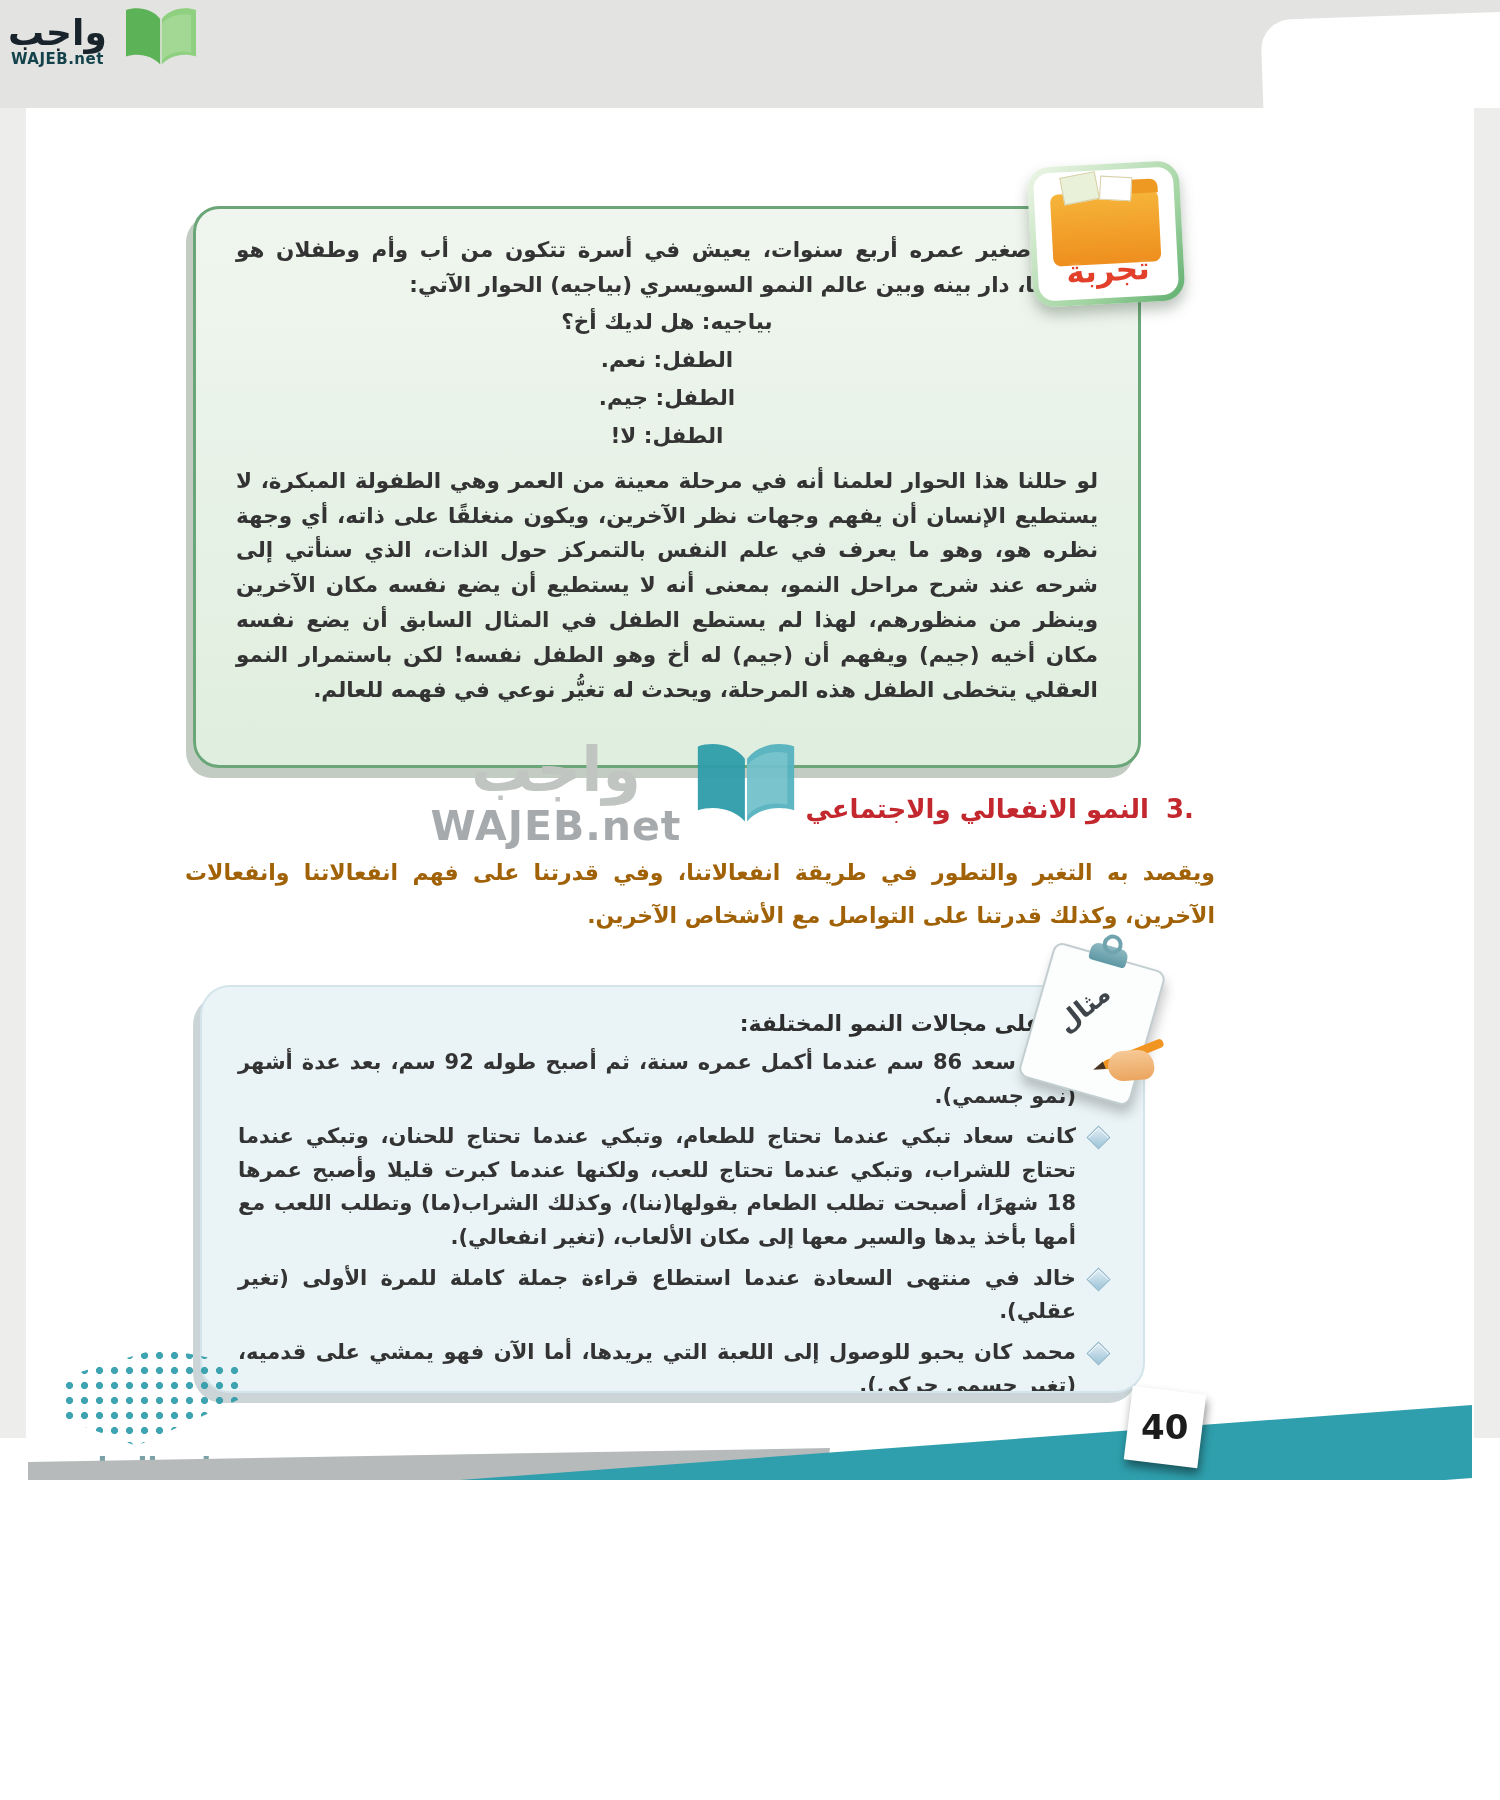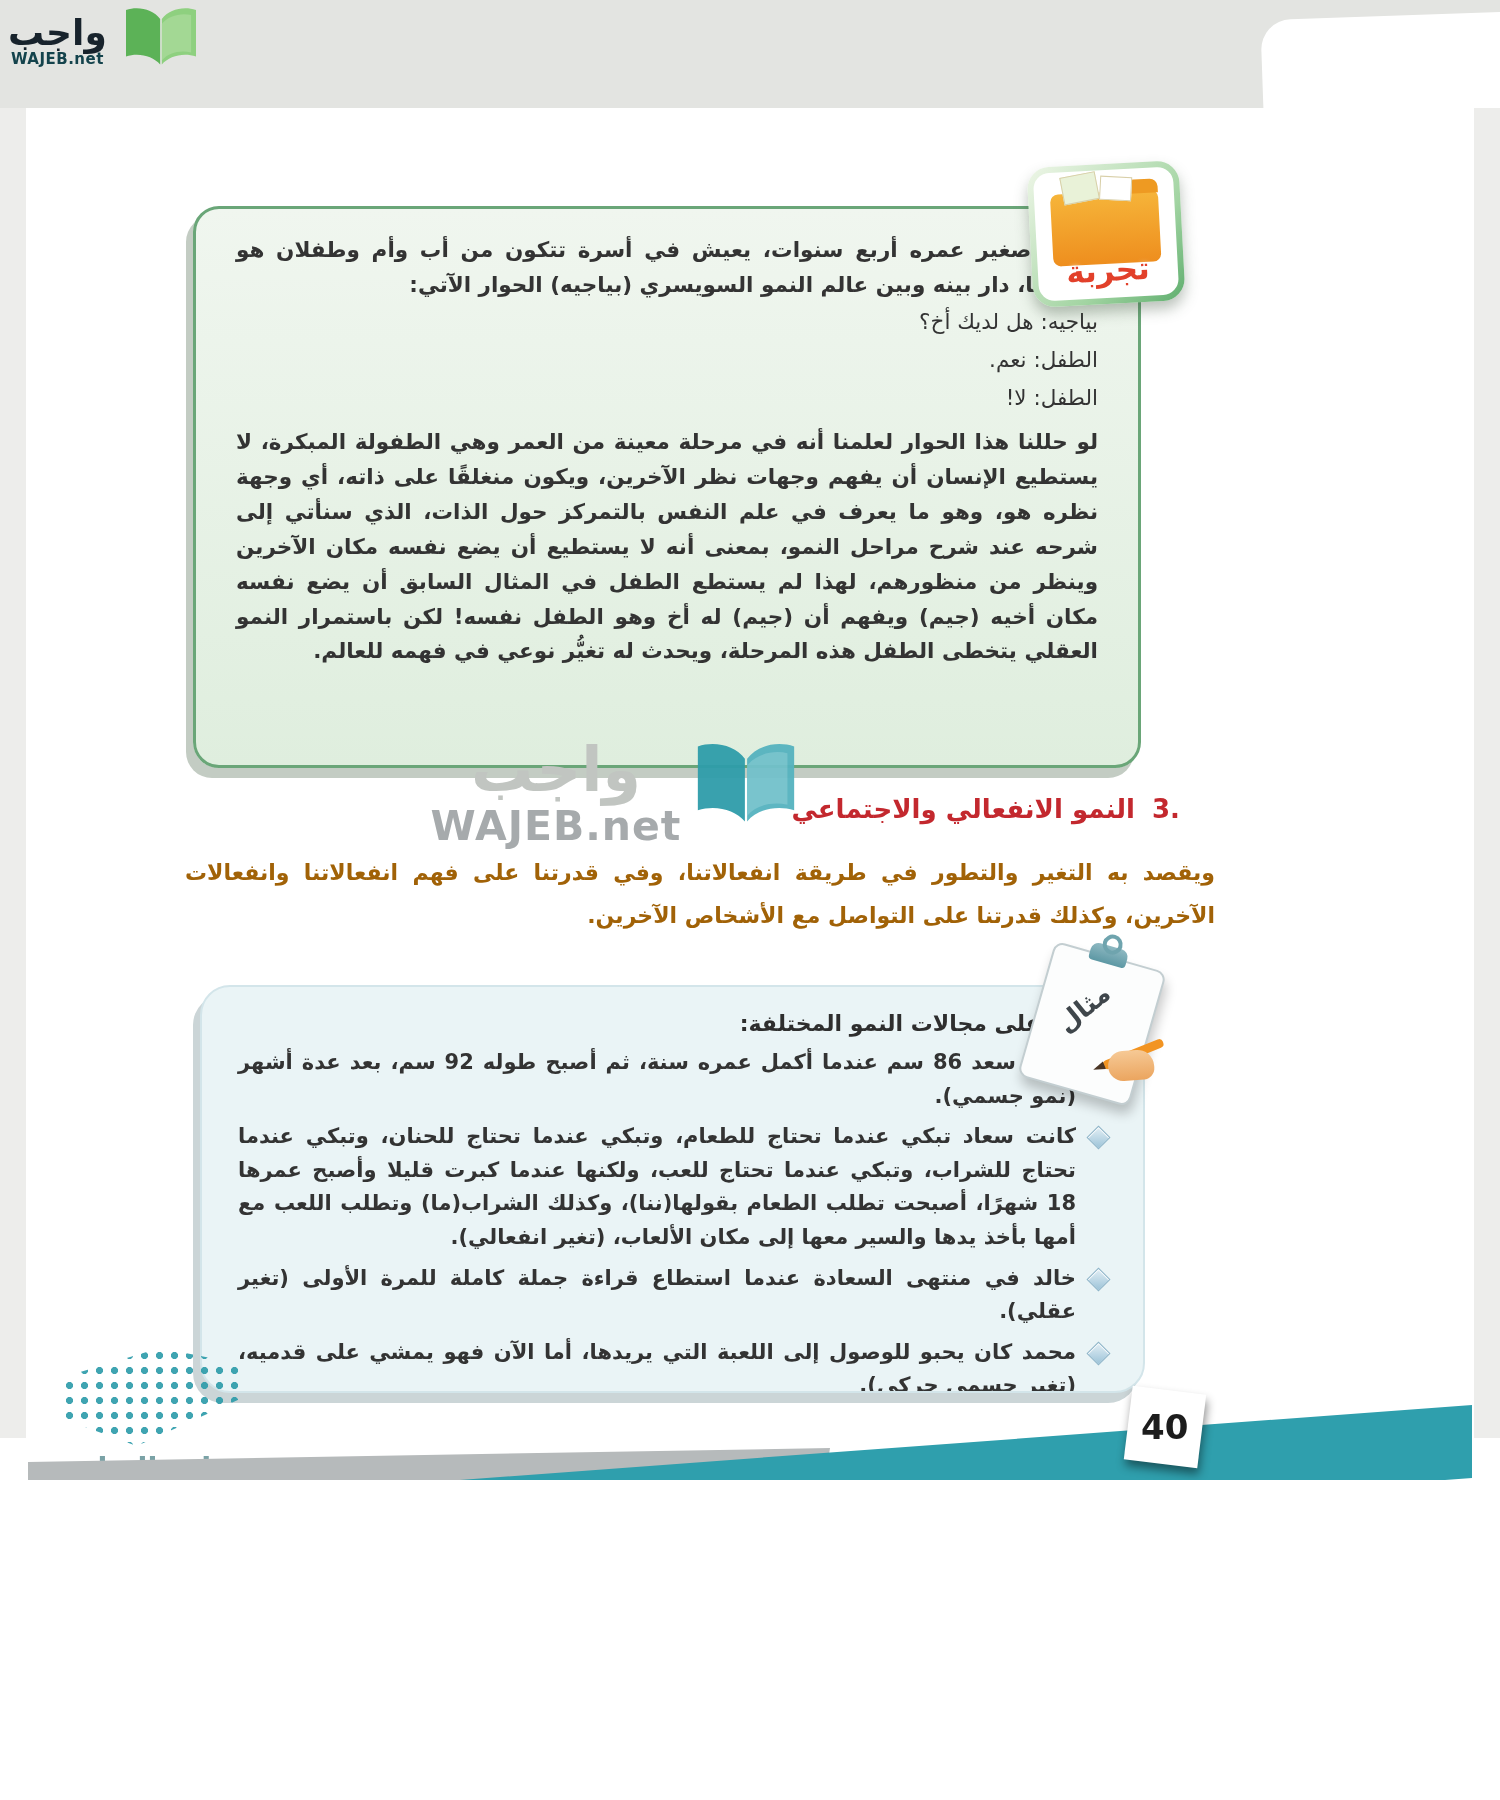--- a/index.html
+++ b/index.html
@@ -18,41 +18,41 @@
   .logo{position:absolute;top:6px;left:8px;display:flex;align-items:center;gap:12px;z-index:4;}
   .logo-text{text-align:center;line-height:1.05;}
   .logo-ar{font-size:36px;font-weight:bold;color:#18232c;}
   .logo-en{font-size:15px;font-weight:bold;color:#14434c;letter-spacing:.5px;}
   
   .exp-box{position:absolute;top:206px;left:193px;width:948px;height:562px;box-sizing:border-box;
     background:linear-gradient(180deg,#f0f6ef,#dfeede);border:3px solid #6aa678;border-radius:26px;
     box-shadow:-7px 10px 0 #c3ccc3;padding:24px 40px;direction:rtl;z-index:2;overflow:hidden;}
   .exp-intro,.exp-analysis{font-size:21.5px;font-weight:bold;line-height:1.62;text-align:justify;margin:0;color:#333;}
   .exp-analysis{margin-top:8px;}
-  .exp-line{font-size:21.5px;font-weight:normal;line-height:1.78;color:#333;}
+  .exp-line{font-size:21.5px;font-weight:bold;line-height:1.78;color:#333;text-align:center;}
   
   .badge-exp{position:absolute;left:1030px;top:164px;width:152px;height:140px;z-index:6;transform:rotate(-3deg);}
   .badge-exp-frame{width:100%;height:100%;box-sizing:border-box;border-radius:22px;padding:6px;
     background:linear-gradient(135deg,#eef6e7,#a2d4a2 65%,#5fae6e);box-shadow:0 8px 14px rgba(60,80,60,.35);}
   .badge-exp-inner{width:100%;height:100%;background:#fff;border-radius:16px;position:relative;overflow:hidden;}
   .folder{position:absolute;top:22px;left:16px;width:108px;height:72px;
     background:linear-gradient(180deg,#f6b53a,#ee8e1e);border-radius:8px;}
   .folder:before{content:"";position:absolute;top:-11px;right:0;width:52px;height:14px;background:#ee9a22;border-radius:8px 8px 0 0;}
   .paper{position:absolute;border:1px solid #d8cfa8;}
   .p1{width:34px;height:26px;top:-19px;left:12px;transform:rotate(-8deg);background:#e9f2d8;}
   .p2{width:30px;height:22px;top:-15px;left:50px;transform:rotate(6deg);background:#fff;}
   .badge-exp-label{position:absolute;bottom:10px;left:0;width:100%;text-align:center;font-size:31px;font-weight:bold;
     color:#e2402a;text-shadow:0 0 4px #fff,0 0 6px #fff;}
   
   .wm{position:absolute;top:736px;left:428px;width:256px;text-align:center;z-index:5;line-height:1.1;}
   .wm-ar{font-size:62px;font-weight:bold;color:#c1c5c1;}
   .wm-en{font-size:41px;font-weight:bold;color:#a6aaac;letter-spacing:1px;}
   .wm-book{position:absolute;top:740px;left:690px;z-index:5;opacity:.95;}
   
-  .sec-head{position:absolute;top:794px;right:320px;margin:0;font-size:26px;font-weight:bold;color:#c3282e;direction:rtl;z-index:3;}
+  .sec-head{position:absolute;top:794px;right:306px;margin:0;font-size:26px;font-weight:bold;color:#c3282e;direction:rtl;z-index:3;}
   .sec-head .num{padding-left:8px;}
   .sec-body{position:absolute;top:852px;left:185px;width:1030px;margin:0;font-size:22px;font-weight:bold;
     line-height:1.95;direction:rtl;text-align:justify;color:#a16207;z-index:3;}
   
   .ex-box{position:absolute;top:985px;left:200px;width:945px;height:408px;box-sizing:border-box;
     background:#eaf4f6;border:2px solid #d3e5ea;border-radius:30px;box-shadow:-7px 10px 0 #cbd5d7;
     padding:24px 36px 18px;direction:rtl;z-index:2;overflow:hidden;}
   .ex-title{margin:0 6px 10px 0;font-size:22px;font-weight:bold;color:#2e2e2e;text-align:right;}
   .ex-item{display:flex;direction:rtl;align-items:flex-start;font-size:21px;font-weight:bold;line-height:1.6;
     color:#333;margin-bottom:7px;text-align:justify;}
@@ -106,20 +106,21 @@
       <path d="M49 16 C40 4 22 0 7 5 L7 62 C22 57 40 61 49 72 Z" fill="#5cb257"></path>
       <path d="M51 16 C60 4 78 0 93 5 L93 62 C78 57 60 61 51 72 Z" fill="#8ed07f"></path>
       <path d="M51 22 C59 12 74 8 87 11 L87 57 C74 54 59 57 51 67 Z" fill="#aadb9b" opacity="0.75"></path>
     </svg>
   </div>
 
   <section class="exp-box">
     <p class="exp-intro">طفل صغير عمره أربع سنوات، يعيش في أسرة تتكون من أب وأم وطفلان هو أحدهما، دار بينه وبين عالم النمو السويسري (بياجيه) الحوار الآتي:</p>
     <div class="exp-line">بياجيه: هل لديك أخ؟</div>
     <div class="exp-line">الطفل: نعم.</div>
+    <div class="exp-line">الطفل: جيم.</div>
     <div class="exp-line">الطفل: لا!</div>
     <p class="exp-analysis">لو حللنا هذا الحوار لعلمنا أنه في مرحلة معينة من العمر وهي الطفولة المبكرة، لا يستطيع الإنسان أن يفهم وجهات نظر الآخرين، ويكون منغلقًا على ذاته، أي وجهة نظره هو، وهو ما يعرف في علم النفس بالتمركز حول الذات، الذي سنأتي إلى شرحه عند شرح مراحل النمو، بمعنى أنه لا يستطيع أن يضع نفسه مكان الآخرين وينظر من منظورهم، لهذا لم يستطع الطفل في المثال السابق أن يضع نفسه مكان أخيه (جيم) ويفهم أن (جيم) له أخ وهو الطفل نفسه! لكن باستمرار النمو العقلي يتخطى الطفل هذه المرحلة، ويحدث له تغيُّر نوعي في فهمه للعالم.</p>
   </section>
 
   <div class="badge-exp">
     <div class="badge-exp-frame">
       <div class="badge-exp-inner">
         <div class="folder">
           <span class="paper p1"></span>
           <span class="paper p2"></span>

